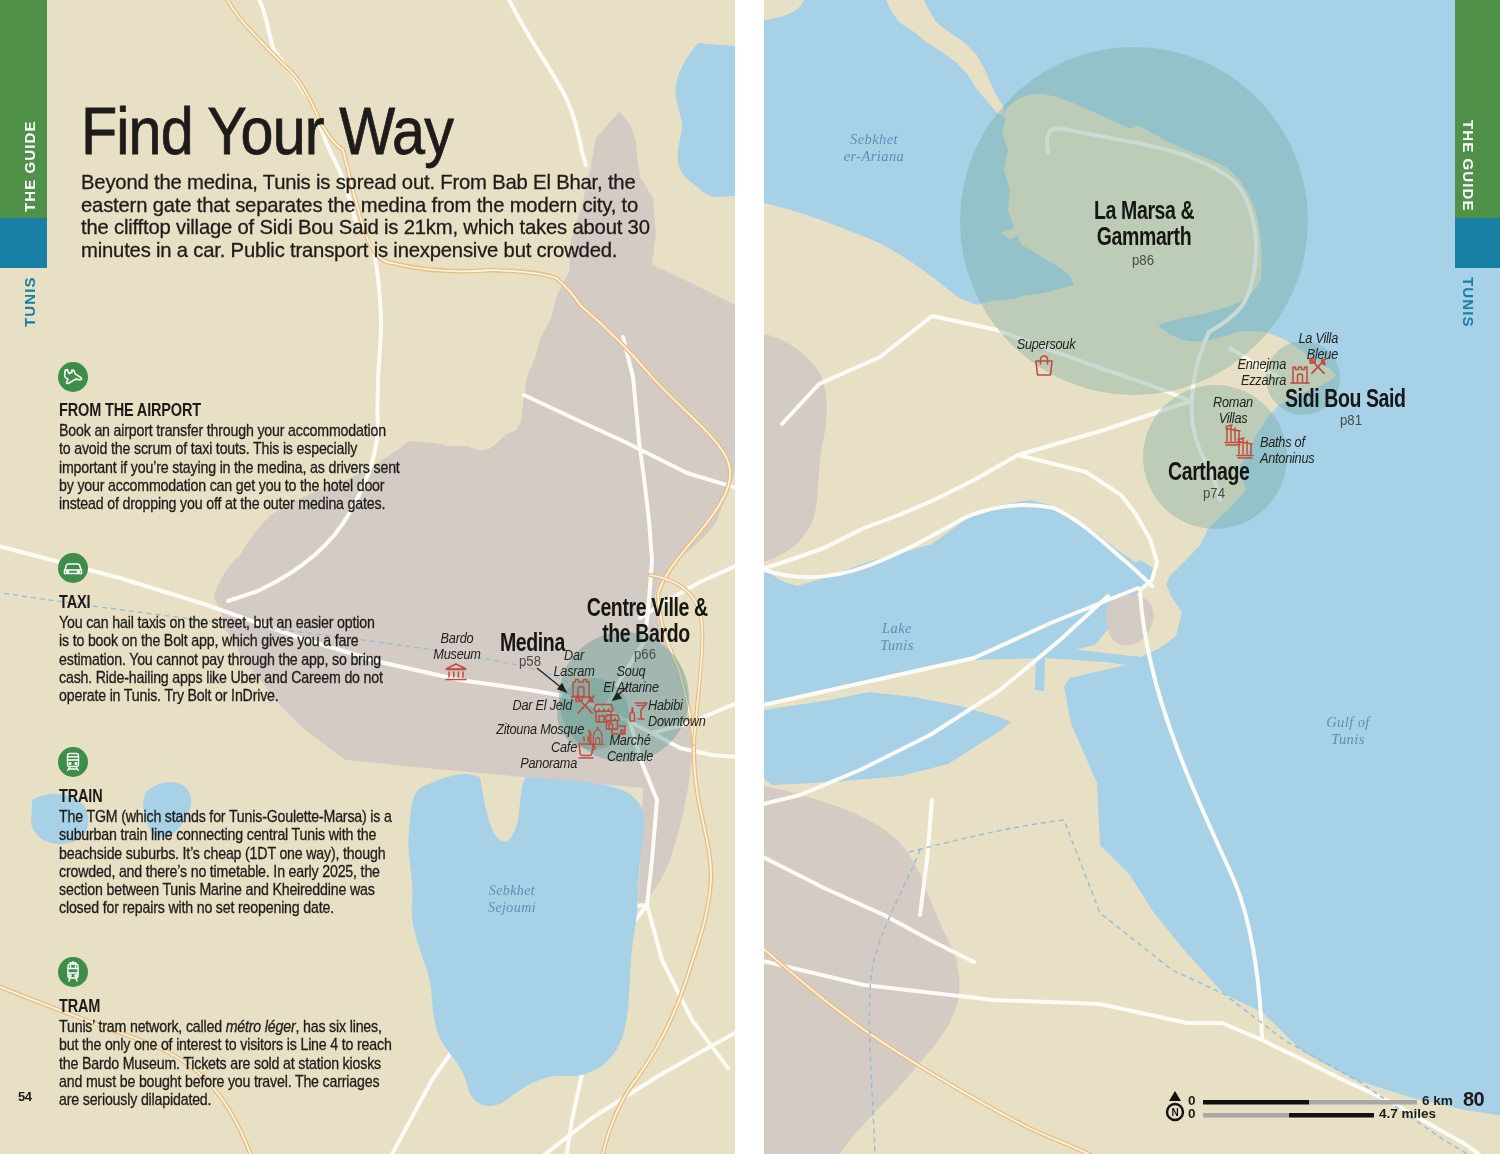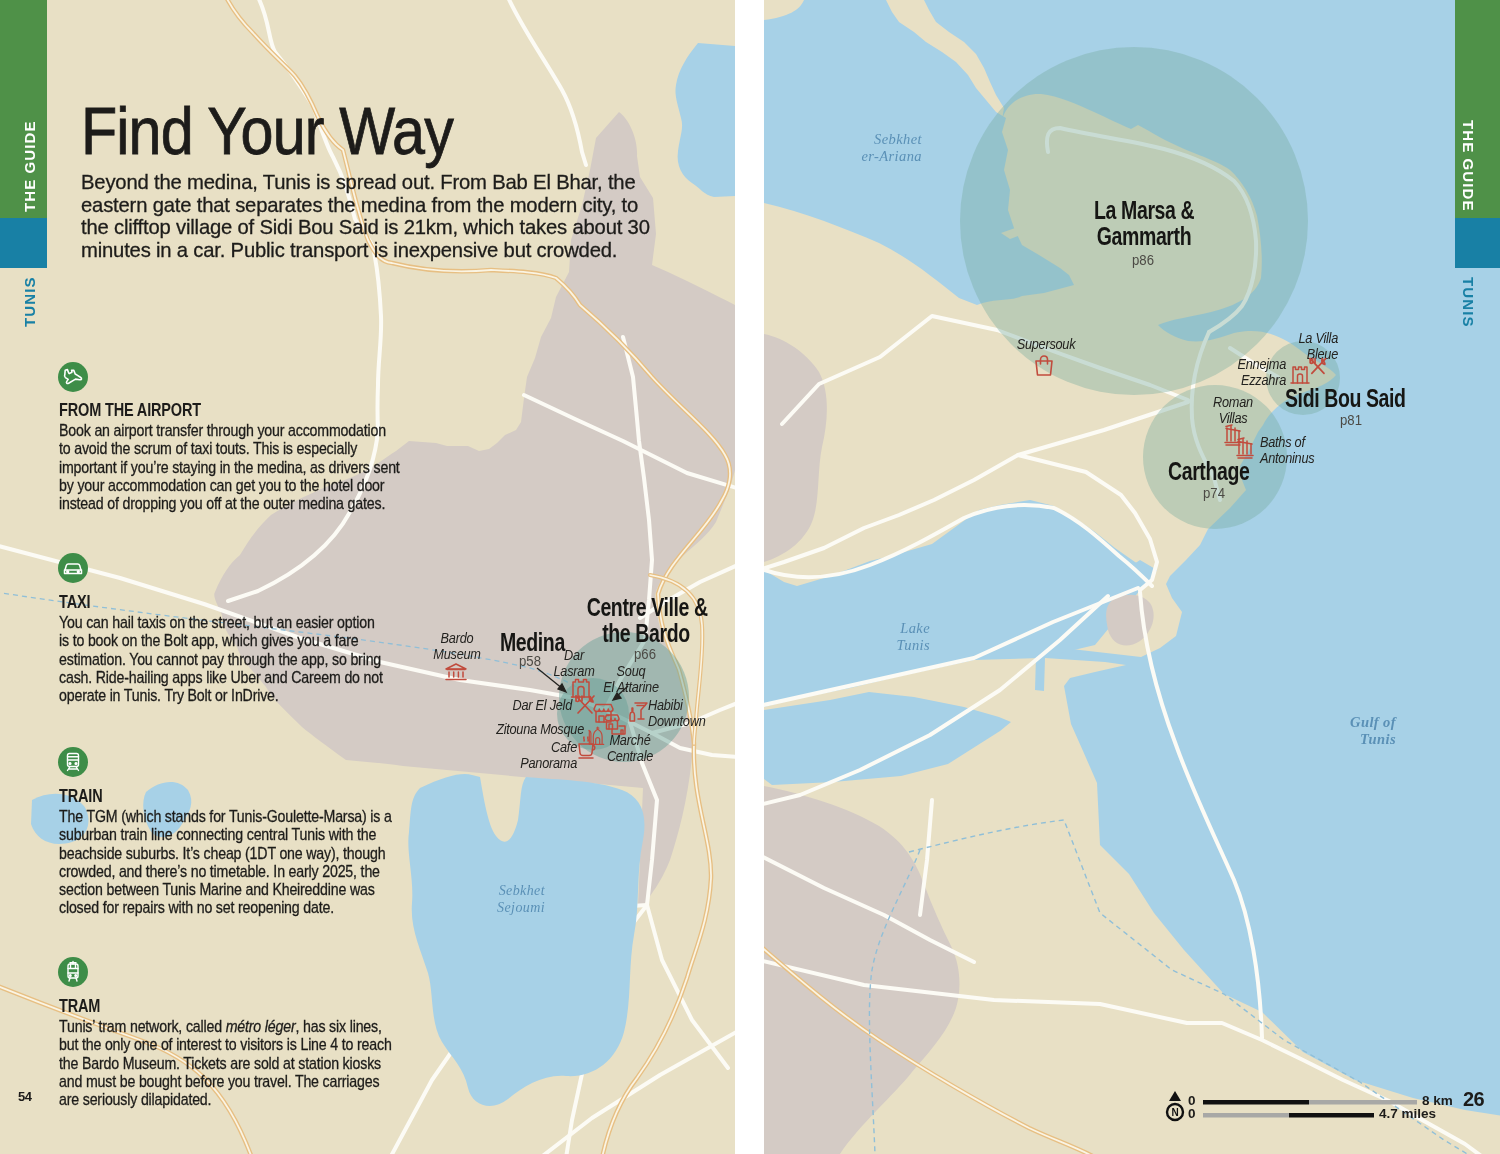--- a/index.html
+++ b/index.html
@@ -4,21 +4,21 @@
 <style>
   html,body{margin:0;padding:0;background:#ffffff;}
   #spread{position:relative;width:1500px;height:1154px;background:#ffffff;overflow:hidden;
           font-family:"Liberation Sans",sans-serif;}
   .page{position:absolute;top:0;height:1154px;overflow:hidden;}
   #pleft{left:0;width:735px;}
   #pright{left:764px;width:736px;}
   .abs{position:absolute;}
   .ink{color:#1d1c1a;}
   .mlabel{font-style:italic;color:#242320;letter-spacing:-0.3px;font-size:15px;transform:scaleX(.85);transform-origin:50% 0;white-space:nowrap;line-height:16px;}
-  .wlabel{font-family:"Liberation Serif",serif;font-style:italic;color:#5a90b6;text-align:right;line-height:1.18;letter-spacing:0.4px;}
+  .wlabel{font-family:"Liberation Serif",serif;font-style:italic;color:#5a90b6;text-align:center;line-height:1.18;letter-spacing:0.4px;}
   .big{font-weight:bold;color:#161614;letter-spacing:-0.5px;font-size:25px;line-height:25.5px;transform:scaleX(.78);transform-origin:0 0;white-space:nowrap;}
   .bigc{font-weight:bold;color:#161614;letter-spacing:-0.5px;font-size:25px;line-height:25.5px;transform:scaleX(.78);transform-origin:50% 0;text-align:center;white-space:nowrap;}
   .pnum{color:#4c4a45;font-size:15.5px;transform:scaleX(.85);transform-origin:50% 0;}
   .h2{font-size:18.6px;letter-spacing:-0.2px;font-weight:bold;transform:scaleX(.78);transform-origin:0 0;white-space:nowrap;}
   .sec{font-size:16.4px;line-height:18.3px;letter-spacing:-0.2px;transform:scaleX(.865);transform-origin:0 0;white-space:nowrap;-webkit-text-stroke:0.3px #1d1c1a;}
   .intro{font-size:20.8px;line-height:22.7px;letter-spacing:-0.2px;transform:scaleX(.974);transform-origin:0 0;white-space:nowrap;-webkit-text-stroke:0.3px #1d1c1a;}
 </style>
 </head>
 <body>
 <div id="spread">
@@ -381,24 +381,24 @@
     </svg>
 
     <div class="abs mlabel" style="left:496px;top:434px;width:80px;transform-origin:0 0;">Baths of<br>Antoninus</div>
 
     <div class="abs big" style="left:404px;top:459px;">Carthage</div>
 
     <div class="abs pnum" style="left:425px;top:484px;width:50px;text-align:center;">p74</div>
 
     <div class="abs wlabel" style="left:100px;top:620px;width:66px;font-size:14.5px;">Lake<br>Tunis</div>
 
-    <div class="abs wlabel" style="left:536px;top:714px;width:96px;font-size:14.5px;font-weight:bold;">Gulf of<br>Tunis</div>
+    <div class="abs wlabel" style="left:536px;top:714px;width:96px;font-size:14.5px;">Gulf of<br>Tunis</div>
 
     <div class="abs ink" style="left:424px;top:1093px;font-size:13.5px;font-weight:bold;">0</div>
     <div class="abs ink" style="left:424px;top:1106px;font-size:13.5px;font-weight:bold;">0</div>
 
-    <div class="abs ink" style="left:658px;top:1093px;font-size:13.5px;font-weight:bold;">8 km</div>
+    <div class="abs ink" style="left:658px;top:1093px;font-size:13.5px;font-weight:bold;">6 km</div>
 
     <div class="abs ink" style="left:615px;top:1106px;font-size:13.5px;font-weight:bold;">4.7 miles</div>
 
-    <div class="abs ink" style="left:699px;top:1088px;font-size:20px;font-weight:bold;letter-spacing:-0.5px;">26</div>
+    <div class="abs ink" style="left:699px;top:1088px;font-size:20px;font-weight:bold;letter-spacing:-0.5px;">80</div>
   </div>
 </div>
 
 </body></html>

